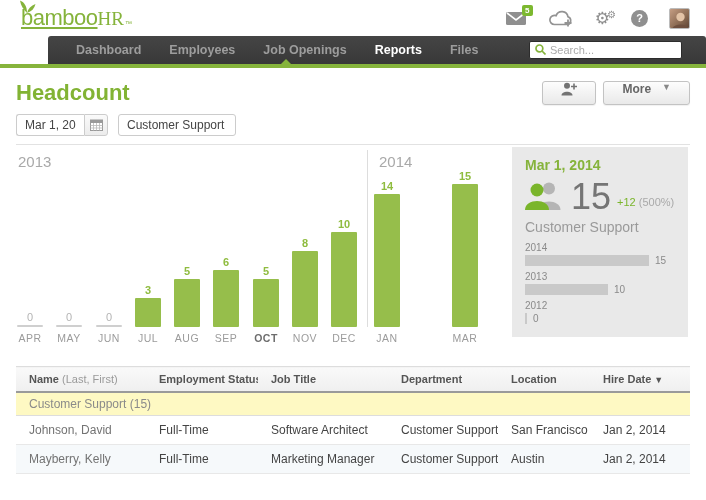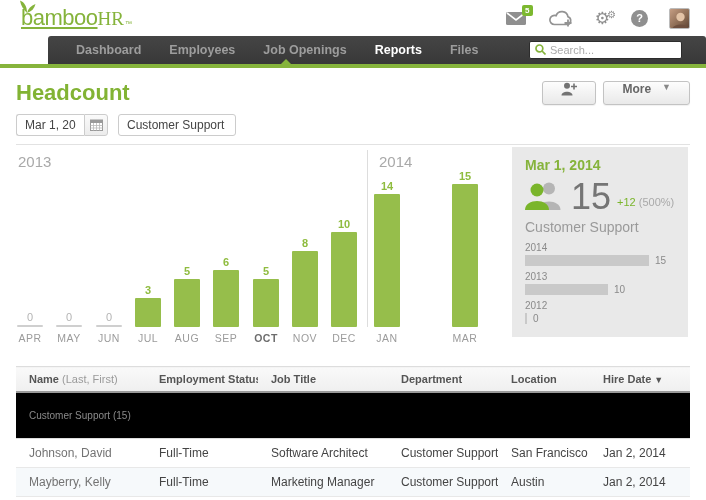--- a/index.html
+++ b/index.html
@@ -74,21 +74,21 @@
   .mini-row { display: flex; align-items: center; margin-top: 2px; }
   .mini-bar { height: 11px; background: #c9c9c9; }
   .mini-val { font-size: 10px; color: #8a8a8a; margin-left: 6px; }
 
   
   .table-section { margin: 6px 16px 0; }
   table { width: 100%; border-collapse: collapse; table-layout: fixed; }
   thead th { text-align: left; font-size: 11px; color: #555; background: linear-gradient(#f9f9f9, #efefef); border-top: 1px solid #ddd; border-bottom: 2px solid #9a9a9a; padding: 6px 4px 6px 13px; white-space: nowrap; overflow: hidden; }
   thead th .sub { font-weight: normal; color: #9a9a9a; }
   thead th .sort { font-size: 9px; color: #555; margin-left: 3px; }
-  .group-row td { background: #000000; color: #8a8a8a; font-size: 10px; padding: 17px 13px; border-bottom: 1px solid #ddd; }
+  .group-row td { background: #fef9c3; color: #8a8a8a; font-size: 12px; padding: 4px 13px; border-bottom: 1px solid #ddd; }
   tbody td { font-size: 12px; color: #444; padding: 7px 4px 7px 13px; border-bottom: 1px solid #e8e8e8; white-space: nowrap; overflow: hidden; }
   tbody tr.even { background: #f6f9fb; }
   .name-link { color: #737373; cursor: pointer; }
 </style>
 </head>
 <body>
 
 <div id="app">
 
   <div class="top-header">

